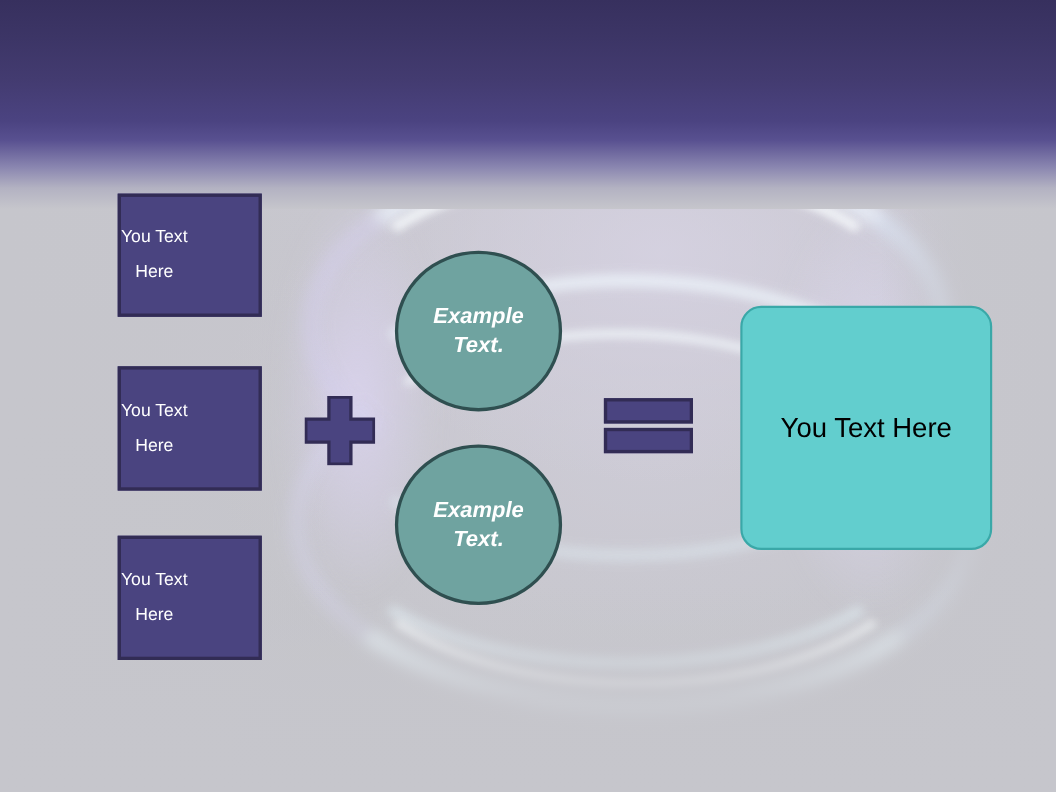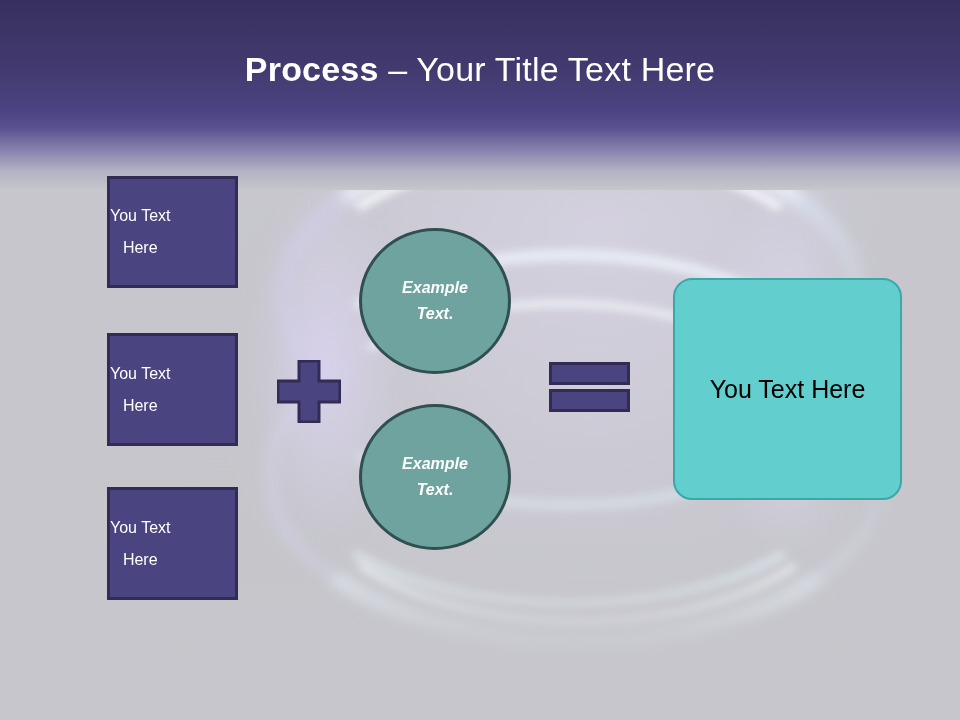--- a/index.html
+++ b/index.html
@@ -186,21 +186,21 @@
   .circle {
     position: absolute;
     border-radius: 50%;
     background: #6fa3a0;
     border: 3px solid #2f4f50;
     box-sizing: border-box;
     display: flex;
     align-items: center;
     justify-content: center;
     color: #ffffff;
-    font-size: 16px;
+    font-size: 20px;
     font-weight: bold;
     font-style: italic;
     line-height: 26px;
     text-align: center;
   }
   .circle-1 { left: 359px; top: 228px; width: 152px; height: 146px; }
   .circle-2 { left: 359px; top: 404px; width: 152px; height: 146px; }
 
   
   .equals-wrap {
@@ -250,23 +250,20 @@
     <div class="arc arc-mid2"></div>
     <div class="arc arc-low"></div>
     <div class="arc arc-bot"></div>
     <div class="arc arc-bot2"></div>
     <div class="photo-fade-left"></div>
     <div class="photo-fade-right"></div>
     <div class="photo-fade-bottom"></div>
   </div>
 
   <div class="header-band"></div>
-  <div class="slide-title">
-    <span class="t-strong">Process</span><span class="t-dash"> – </span><span class="t-rest">Your Title Text Here</span>
-  </div>
 
   <div class="pbox pbox-1">
     <div>
       <span>You Text</span><br>
       <span>Here</span>
     </div>
   </div>
   <div class="pbox pbox-2">
     <div>
       <span>You Text</span><br>

